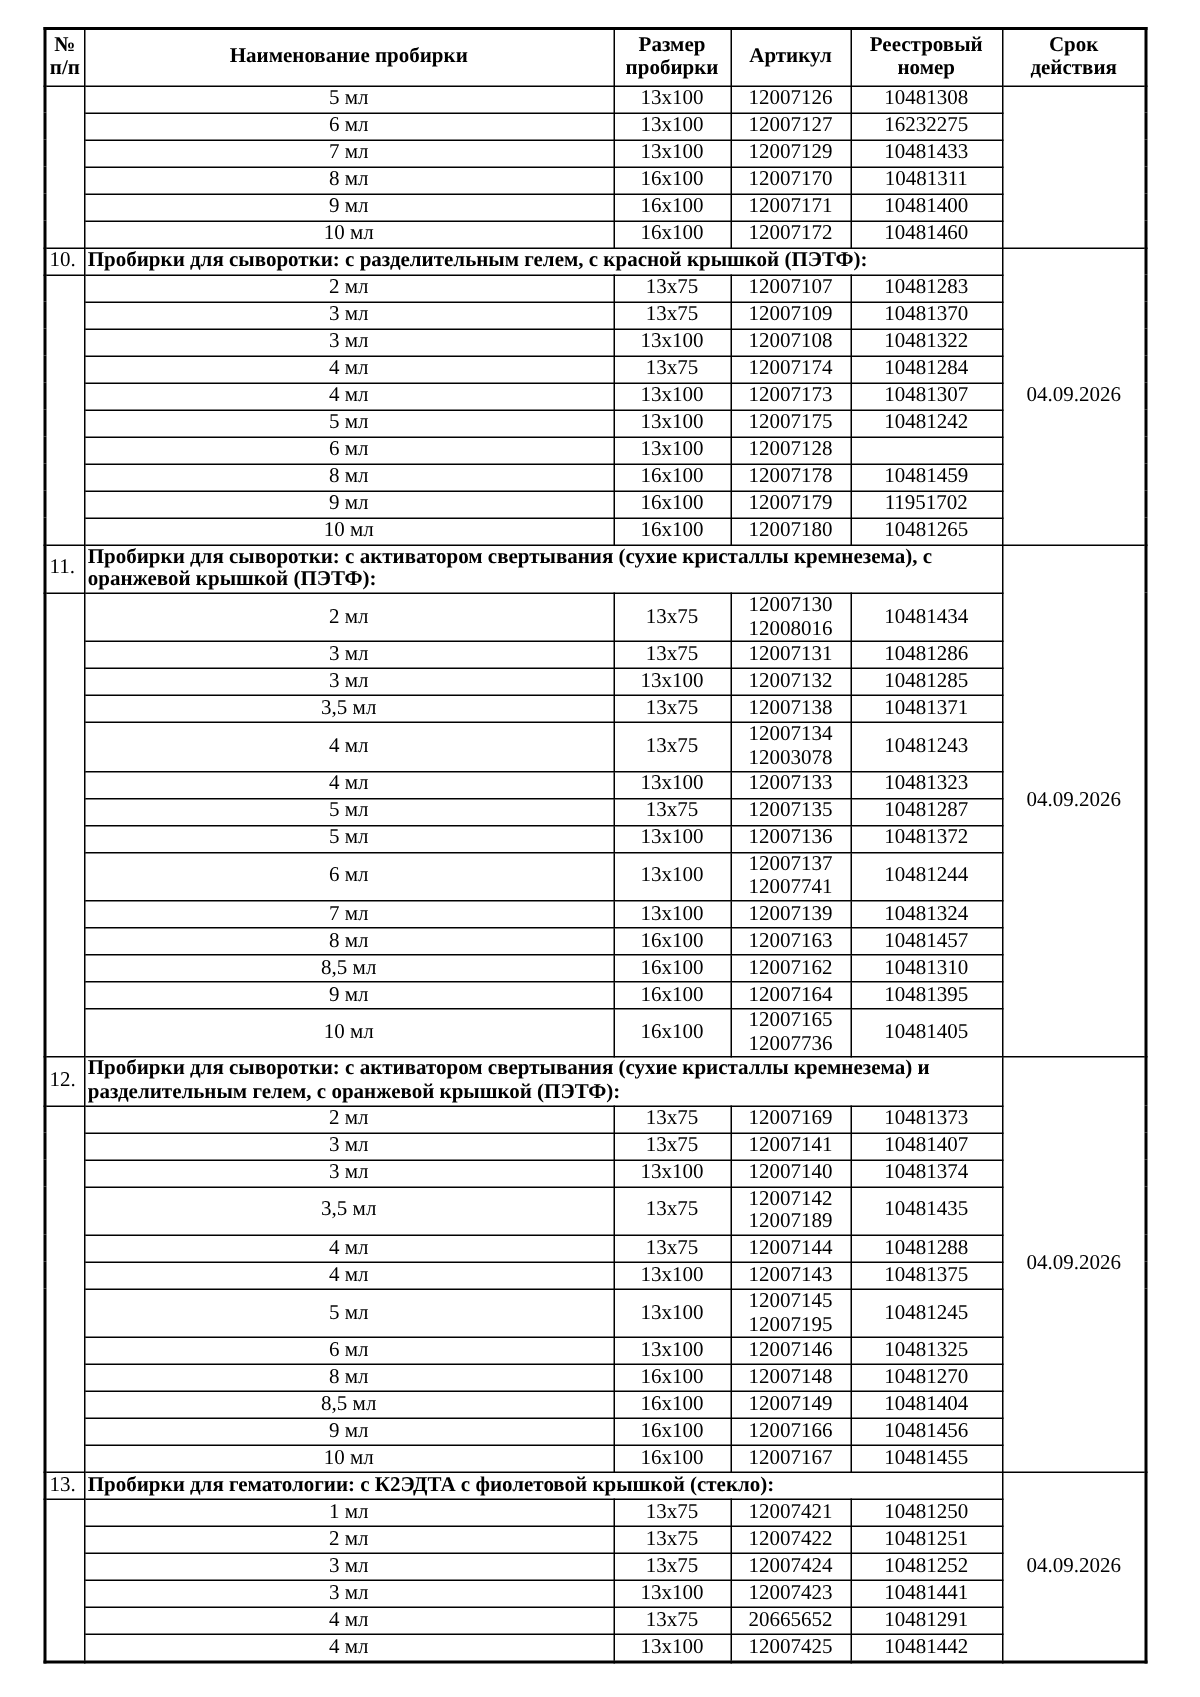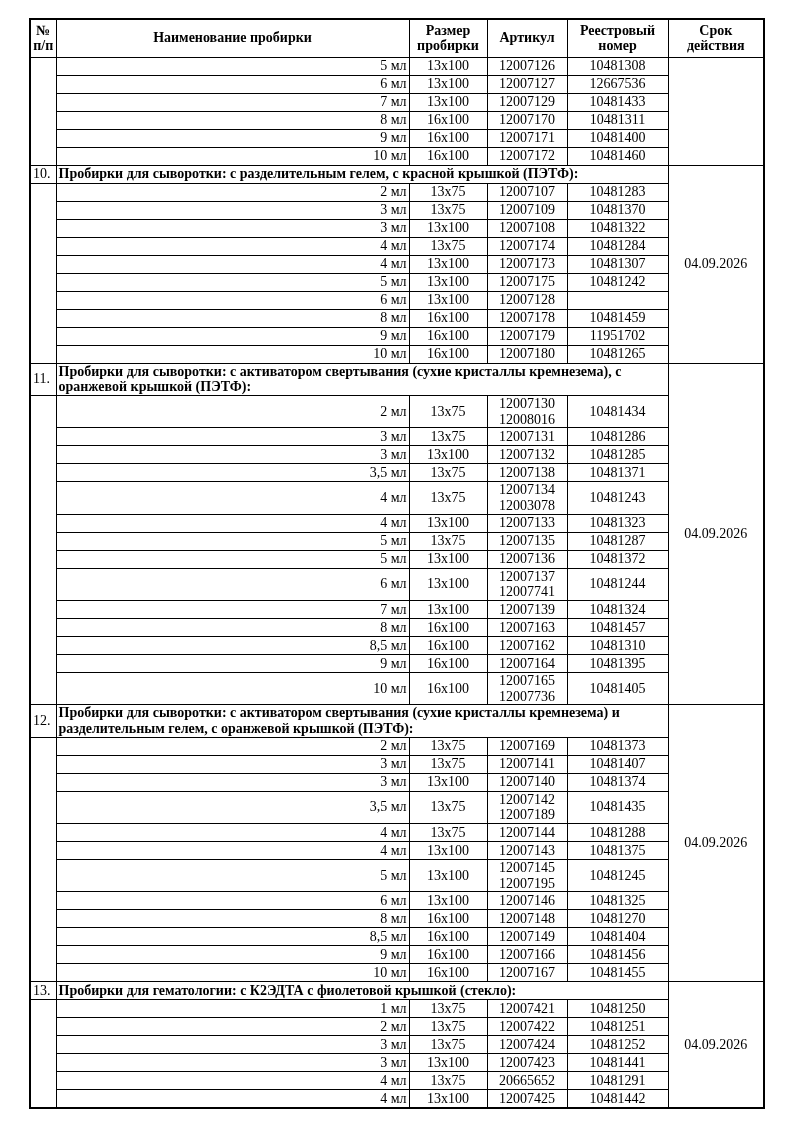--- a/index.html
+++ b/index.html
@@ -43,21 +43,21 @@
     line-height: 1.25;
     border-bottom: 2px solid #000000;
     padding: 1px 1px;
   }
   tr.data-row { height: 18px; }
   tr.section-row { height: 18px; }
   td.num {
     padding: 0 1px;
   }
   td.name {
-    text-align: right;
+    text-align: center;
     padding-left: 4px;
   }
   td.size, td.article, td.registry-num, td.validity {
     text-align: center;
   }
   td.article { white-space: pre-line; text-align: center; }
   td.title {
     font-weight: bold;
     text-align: left;
     white-space: pre-line;
@@ -95,21 +95,21 @@
           <td class="name">5 мл</td>
           <td class="size">13x100</td>
           <td class="article">12007126</td>
           <td class="registry-num">10481308</td>
           <td class="validity" rowspan="6"></td>
         </tr>
         <tr class="data-row">
           <td class="name">6 мл</td>
           <td class="size">13x100</td>
           <td class="article">12007127</td>
-          <td class="registry-num">12667536</td>
+          <td class="registry-num">16232275</td>
         </tr>
         <tr class="data-row">
           <td class="name">7 мл</td>
           <td class="size">13x100</td>
           <td class="article">12007129</td>
           <td class="registry-num">10481433</td>
         </tr>
         <tr class="data-row">
           <td class="name">8 мл</td>
           <td class="size">16x100</td>

